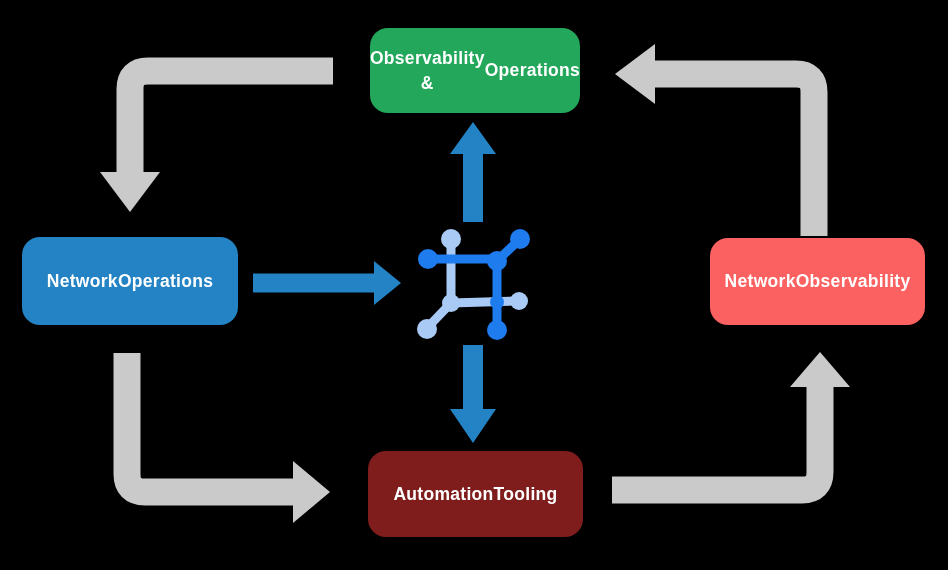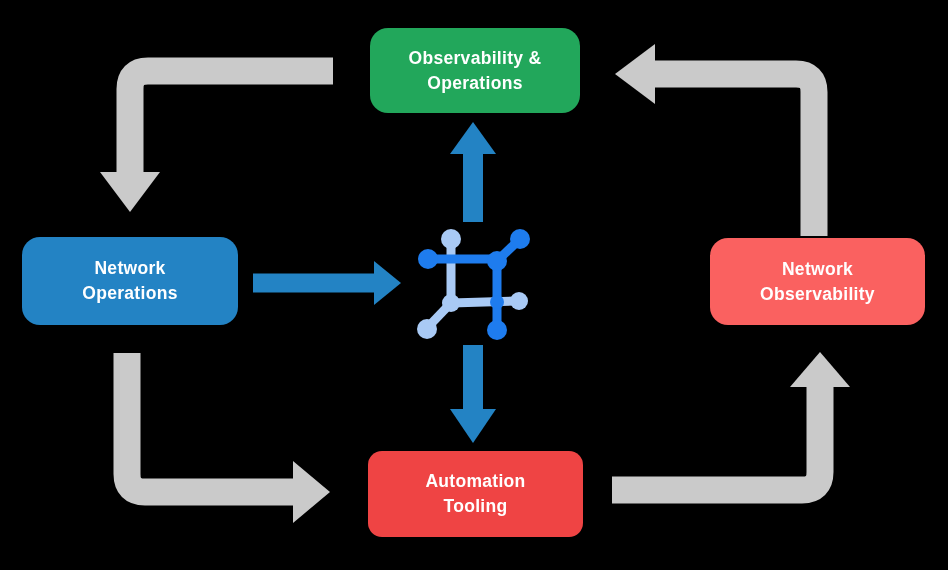--- a/index.html
+++ b/index.html
@@ -2,21 +2,21 @@
 <html><head>
 <meta charset="utf-8">
 <style>
   html,body{margin:0;padding:0;background:#000;}
   .stage{
     position:relative;width:948px;height:570px;background:#000;overflow:hidden;
     font-family:"Liberation Sans",sans-serif;
   }
   .stage svg{position:absolute;left:0;top:0;}
   .node{
-    position:absolute;display:flex;flex-direction:column;align-items:center;justify-content:center;
+    position:absolute;display:flex;align-items:center;justify-content:center;
     border-radius:18px;color:#fff;text-align:center;
     font-size:17.5px;font-weight:700;letter-spacing:.3px;line-height:1.42;
   }
   .node--observability{left:370px;top:28px;width:210px;height:85px;}
   .node--operations{left:22px;top:237px;width:216px;height:88px;}
   .node--infrastructure{left:710px;top:238px;width:215px;height:87px;}
   .node--automation{left:368px;top:451px;width:215px;height:86px;}
   .arrow-gray{fill:none;stroke:#CACACA;stroke-width:27px;}
   .head-gray{fill:#CACACA;stroke:none;}
   .arrow-blue{fill:none;stroke:#2383C4;stroke-width:19px;}
@@ -98,18 +98,18 @@
   <div class="node node--operations" style="background-color: rgb(35, 131, 196);">
     <span>Network</span>
     <span>Operations</span>
   </div>
 
   <div class="node node--infrastructure" style="background-color: rgb(250, 97, 96);">
     <span>Network</span>
     <span>Observability</span>
   </div>
 
-  <div class="node node--automation" style="background-color: #ef4444; border-radius: 14px;">
+  <div class="node node--automation" style="background-color: #7f1d1d;">
     <span>Automation</span>
     <span>Tooling</span>
   </div>
 
 </div>
 
 </body></html>

